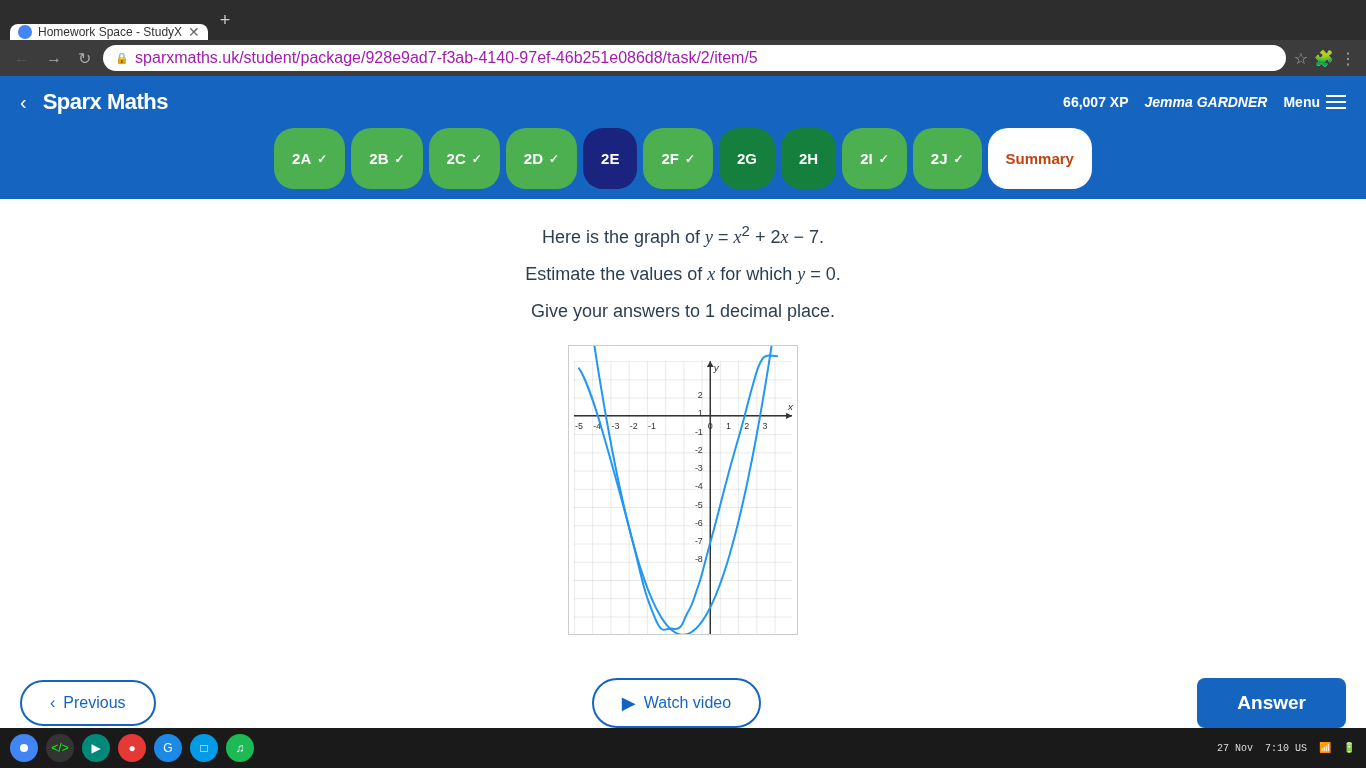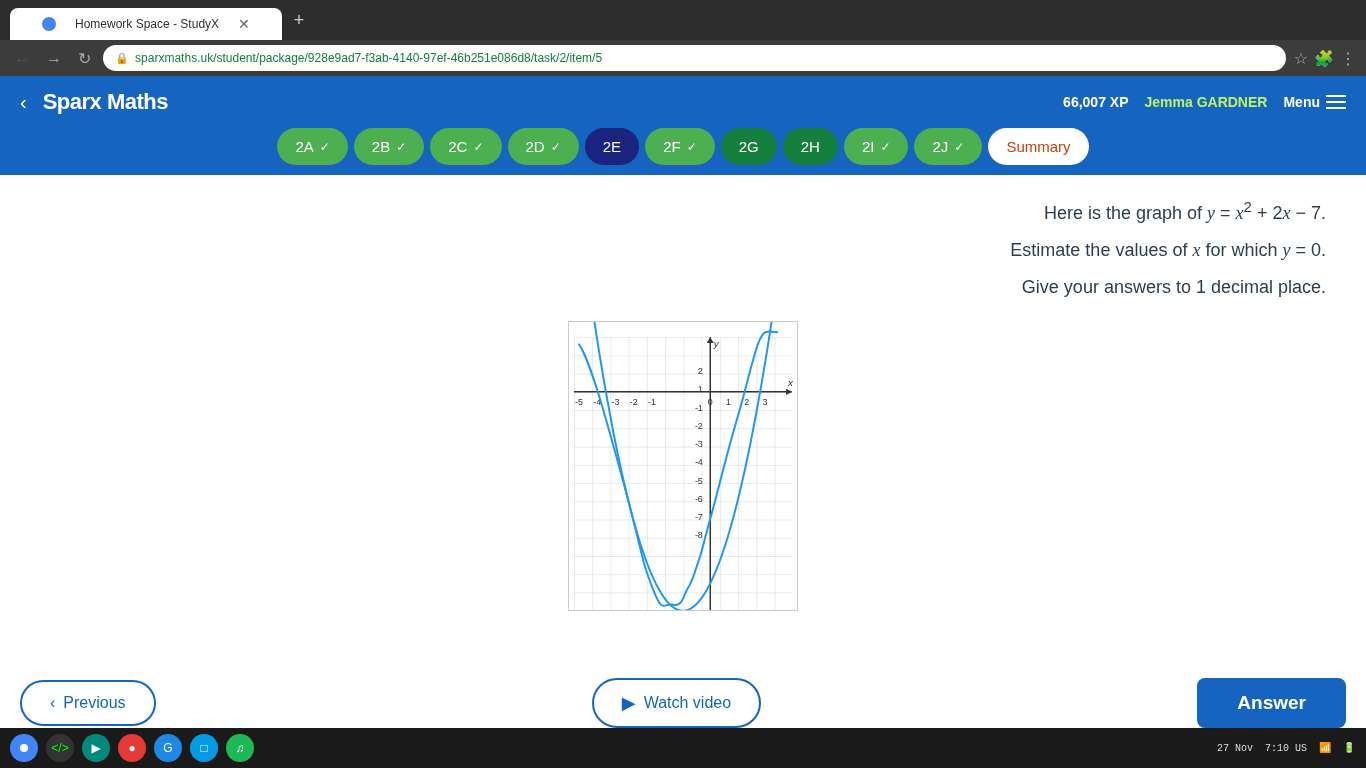--- a/index.html
+++ b/index.html
@@ -1,54 +1,54 @@
 <!DOCTYPE html>
 <html><head>
   <meta charset="utf-8">
   <style>
     * { margin: 0; padding: 0; box-sizing: border-box; }
     body { font-family: 'Segoe UI', Arial, sans-serif; background: #fff; width: 1366px; height: 768px; overflow: hidden; }
 
     
     .browser-chrome { background: #2d2d2d; height: 40px; display: flex; align-items: center; padding: 0 10px; gap: 8px; }
     .browser-tabs { display: flex; align-items: flex-end; height: 100%; }
-    .browser-tab { background: #fff; border-radius: 8px 8px 0 0; padding: 8px 32px; font-size: 12px; color: #333; display: flex; align-items: center; gap: 19px; height: 32px; }
+    .browser-tab { background: #fff; border-radius: 8px 8px 0 0; padding: 8px 8px; font-size: 12px; color: #333; display: flex; align-items: center; gap: 6px; height: 16px; }
     .tab-favicon { width: 14px; height: 14px; background: #4285f4; border-radius: 50%; }
     .tab-close { font-size: 14px; color: #666; cursor: pointer; }
     .tab-new { background: transparent; border: none; color: #ccc; font-size: 18px; padding: 0 8px; cursor: pointer; margin-left: 4px; align-self: center; }
     .browser-nav { background: #3c3c3c; height: 36px; display: flex; align-items: center; padding: 0 10px; gap: 8px; }
     .nav-btn { background: transparent; border: none; color: #aaa; font-size: 16px; cursor: pointer; padding: 4px; }
     .nav-btn.disabled { color: #555; }
     .address-bar { flex: 1; background: #fff; border-radius: 20px; padding: 4px 12px; font-size: 13px; color: #333; display: flex; align-items: center; gap: 6px; height: 26px; }
     .address-icon { font-size: 11px; color: #555; }
-    .address-text { font-size: 12px; color: #15803d; }
+    .address-text { font-size: 16px; color: #a21caf; }
     .nav-right { display: flex; gap: 6px; align-items: center; }
     .nav-icon-btn { background: transparent; border: none; color: #aaa; font-size: 16px; cursor: pointer; }
 
     
     .app-header { background: #1565c0; height: 52px; display: flex; align-items: center; padding: 0 20px; gap: 16px; }
     .back-btn { color: white; font-size: 20px; cursor: pointer; background: transparent; border: none; }
     .app-logo { color: white; font-size: 22px; font-weight: 700; letter-spacing: -0.5px; }
     .header-right { margin-left: auto; display: flex; align-items: center; gap: 16px; color: white; font-size: 14px; }
     .xp-badge { color: white; font-weight: 600; }
-    .user-name { color: #bef264; font-weight: 600; }
+    .user-name { color: #ffffff; font-weight: 600; font-style: italic; }
     .menu-btn { color: white; font-size: 14px; font-weight: 600; cursor: pointer; display: flex; align-items: center; gap: 6px; }
     .hamburger { display: flex; flex-direction: column; gap: 4px; }
     .hamburger span { width: 20px; height: 2px; background: white; display: block; }
 
     
     .tab-nav { background: #1565c0; padding: 0 16px 10px; display: flex; gap: 6px; justify-content: center; }
-    .tab-item { padding: 10px 18px; border-radius: 20px; font-size: 15px; font-weight: 400; cursor: pointer; display: flex; align-items: center; gap: 6px; color: white; background: #4caf50; }
+    .tab-item { padding: 22px 18px; border-radius: 20px; font-size: 15px; font-weight: 700; cursor: pointer; display: flex; align-items: center; gap: 6px; color: white; background: #4caf50; }
     .tab-item.active { background: #1a237e; }
     .tab-item.inactive { background: #15803d; }
     .tab-item.summary { background: white; color: #c2410c; }
     .check-mark { font-size: 12px; }
 
     
-    .main-content { padding: 20px 40px 0; text-align: right; }
+    .main-content { padding: 20px 40px 0; text-align: center; }
     .question-text { font-size: 18px; color: #2c3e50; line-height: 1.6; margin-bottom: 8px; }
     .question-text2 { font-size: 18px; color: #2c3e50; line-height: 1.6; margin-bottom: 20px; }
 
     
     .graph-container { display: flex; justify-content: center; margin-top: 10px; }
 
     
     .bottom-bar { position: fixed; bottom: 40px; left: 0; right: 0; display: flex; align-items: center; justify-content: space-between; padding: 0 20px; }
     .prev-btn { border: 2px solid #1565c0; background: white; color: #1565c0; border-radius: 25px; padding: 12px 28px; font-size: 16px; font-weight: 500; cursor: pointer; display: flex; align-items: center; gap: 8px; }
     .watch-btn { border: 2px solid #1565c0; background: white; color: #1565c0; border-radius: 25px; padding: 12px 28px; font-size: 16px; font-weight: 500; cursor: pointer; display: flex; align-items: center; gap: 8px; }

